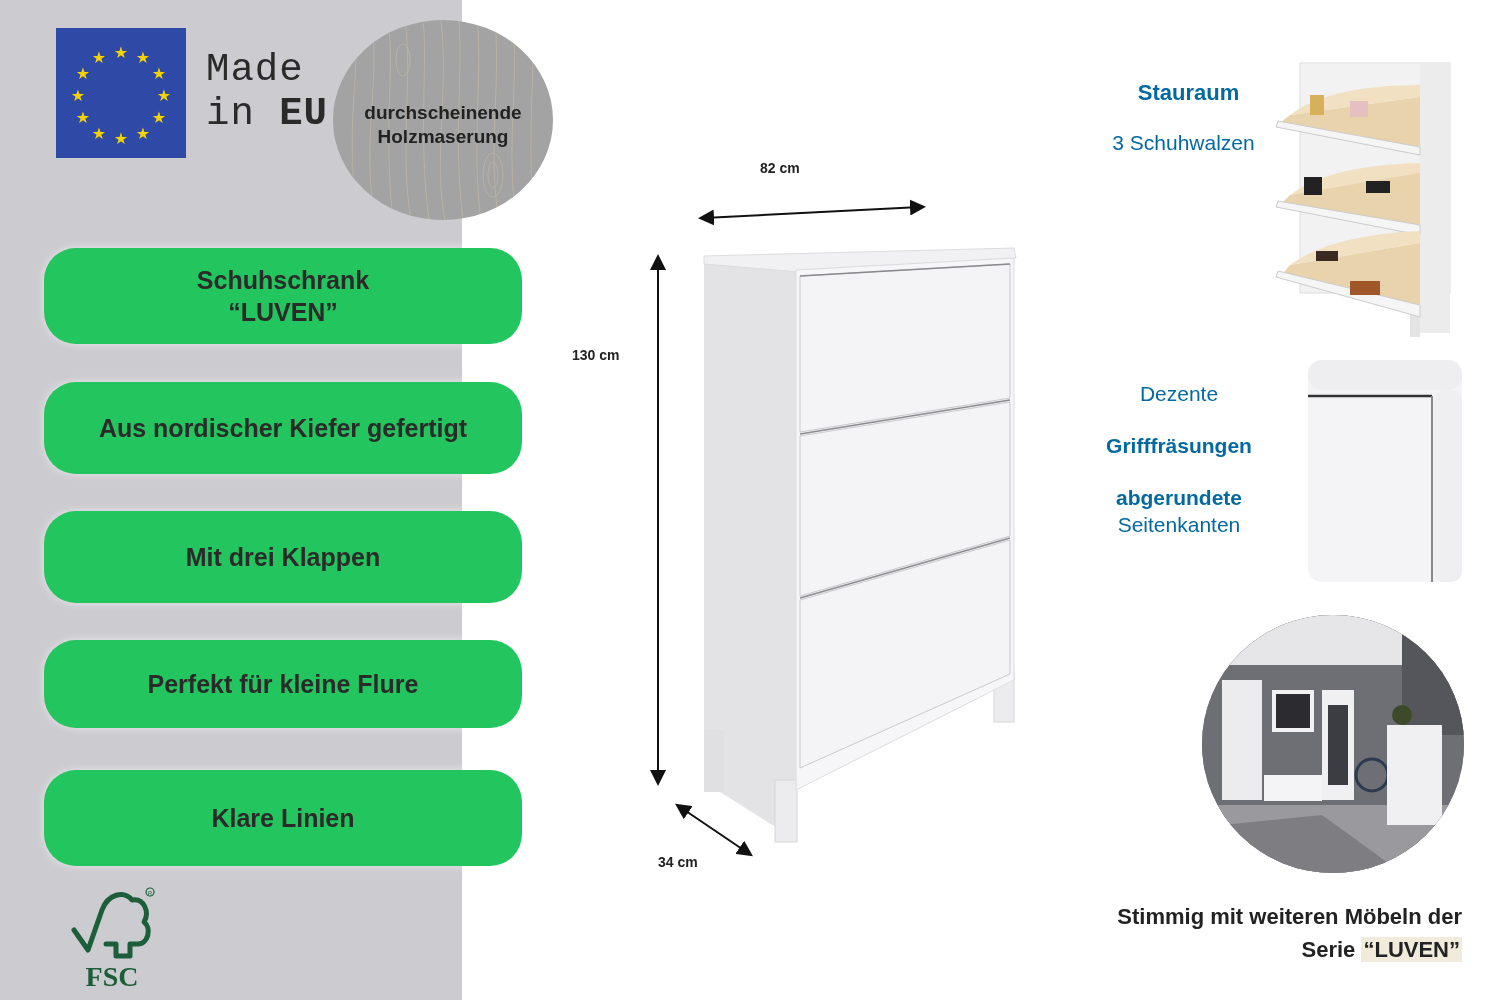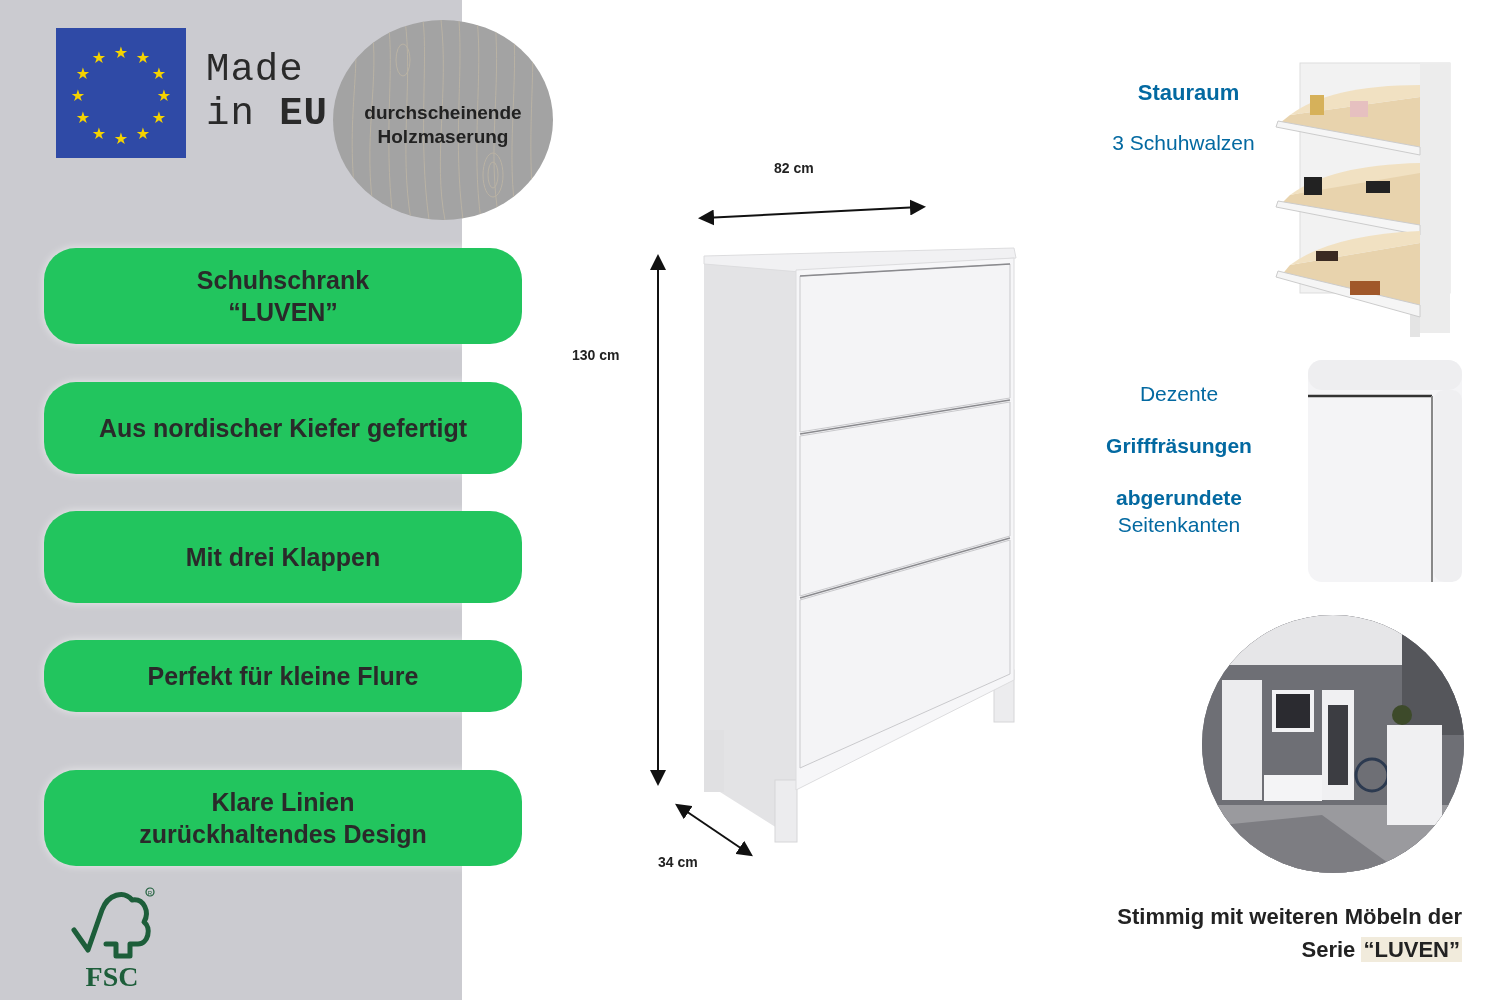--- a/index.html
+++ b/index.html
@@ -101,27 +101,26 @@
       <div>Schuhschrank</div>
       <div>“LUVEN”</div>
     </div>
 </div>
 <div class="pill" style="top:382px;height:92px;">
   <div>Aus nordischer Kiefer gefertigt</div>
 </div>
 <div class="pill" style="top:511px;height:92px;">
   <div>Mit drei Klappen</div>
 </div>
-<div class="pill" style="top:640px;height:72px;">
+<div class="pill" style="top:640px;height:88px;">
   <div>Perfekt für kleine Flure</div>
 </div>
 <div class="pill" style="top:770px;height:96px;">
   <div>
       <div>Klare Linien</div>
-      <div>zurückhaltendes Design</div>
     </div>
 </div>
 
 <div class="fsc">
   <svg viewBox="0 0 96 110" width="96" height="110">
     <g fill="none" stroke="#1d5e3a" stroke-width="5" stroke-linejoin="round" stroke-linecap="round">
       <path d="M8 48 L22 68 L36 28 C42 12 58 8 66 18 C78 16 84 30 78 40 C86 46 82 62 72 62 L64 62 L64 74 L50 74 L50 62 L40 62"></path>
     </g>
     <circle cx="84" cy="10" r="4" fill="none" stroke="#1d5e3a" stroke-width="1.2"></circle>
     <text x="84" y="12.5" font-size="6" text-anchor="middle" fill="#1d5e3a" font-family="Liberation Sans, sans-serif">R</text>
@@ -155,21 +154,21 @@
 
     <path d="M236 130 L454 118 L454 540 L236 650 Z" fill="#f6f6f8" stroke="#dcdcde"></path>
 
     <path d="M240 136 L450 124 L450 258 L240 292 Z" fill="#f4f4f6" stroke="#c9c9cc"></path>
     <path d="M240 296 L450 262 L450 396 L240 456 Z" fill="#f4f4f6" stroke="#c9c9cc"></path>
     <path d="M240 460 L450 400 L450 534 L240 628 Z" fill="#f4f4f6" stroke="#c9c9cc"></path>
     <line x1="240" y1="136" x2="450" y2="124" stroke="#8a8a8e" stroke-width="1.5"></line>
     <line x1="240" y1="294" x2="450" y2="260" stroke="#8a8a8e" stroke-width="1.5"></line>
     <line x1="240" y1="458" x2="450" y2="398" stroke="#8a8a8e" stroke-width="1.5"></line>
   </svg>
-  <div class="dim-label" style="left:214px;top:20px;">82 cm</div>
+  <div class="dim-label" style="left:200px;top:20px;">82 cm</div>
   <div class="dim-label" style="left:12px;top:207px;">130 cm</div>
   <div class="dim-label" style="left:98px;top:714px;">34 cm</div>
 </div>
 
 <div class="right-title stauraum-title">Stauraum</div>
 <div class="right-title stauraum-sub">3 Schuhwalzen</div>
 
 <div class="rack-img">
   <svg viewBox="0 0 190 290" width="190" height="290">
     <rect x="30" y="8" width="150" height="230" fill="#f2f2f2" stroke="#ddd"></rect>

